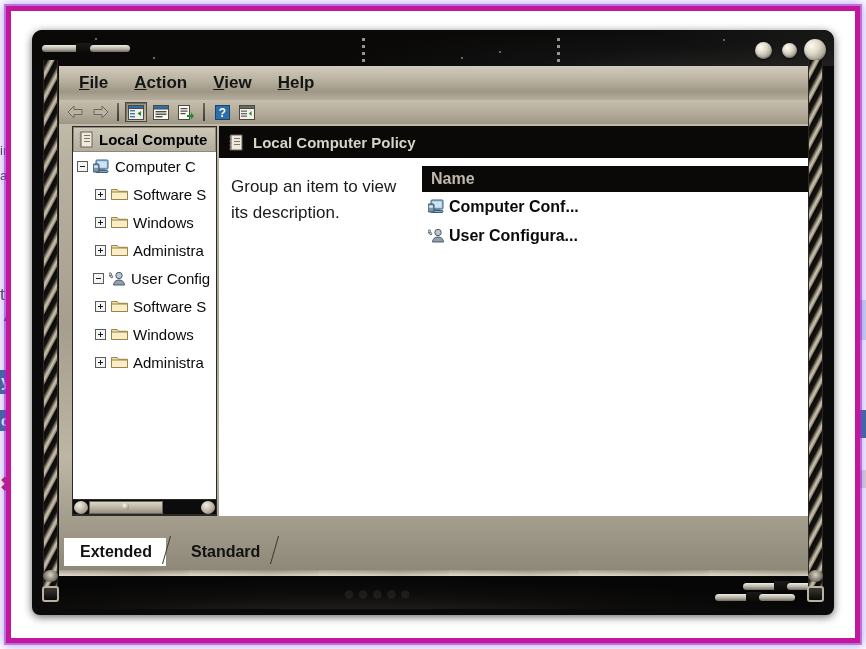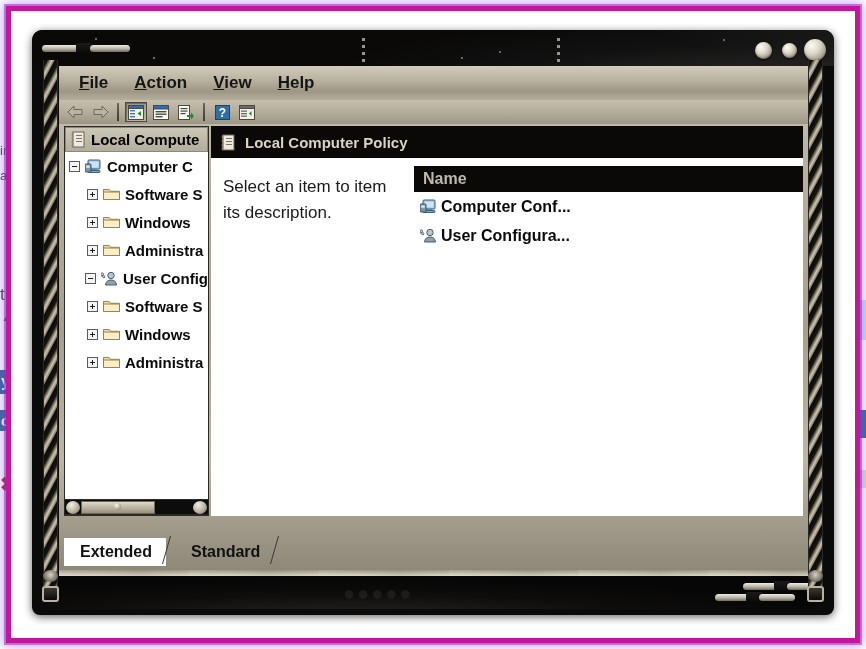--- a/index.html
+++ b/index.html
@@ -222,21 +222,21 @@
     margin: 0 3px;
   }
   .arrow-ico {
     width: 17px; height: 14px;
     display: block;
   }
 
   
   #panes {
     position: absolute;
-    left: 0; top: 58px;
+    left: 8px; top: 58px;
     width: 668px; height: 412px;
   }
 
   
   #treepane {
     position: absolute;
     left: 5px; top: 2px;
     width: 145px; height: 390px;
     background: #ffffff;
     border: 1px solid #2c2a26;
@@ -250,21 +250,21 @@
     padding-left: 5px;
     gap: 5px;
   }
   .tree-row {
     height: 28px;
     display: flex;
     align-items: center;
     white-space: nowrap;
     overflow: hidden;
     font-size: 15px;
-    font-weight: bold;
+    font-weight: normal;
     color: #0a0a0a;
     text-align: center;
   }
   .twisty {
     width: 11px; height: 11px;
     border: 1px solid #5a5a5a;
     background: #f4f4f4;
     margin-right: 5px;
     flex: none;
     position: relative;
@@ -702,21 +702,21 @@
               <rect x="2" y="1" width="11" height="15" fill="#efeadf" stroke="#6b6558"></rect>
               <path d="M2 1 q-1.6 2 0 4 q-1.6 2 0 4 q-1.6 2 0 4 q-1.6 2 0 3" fill="none" stroke="#8a8374" stroke-width="1.2"></path>
               <rect x="5" y="4" width="6" height="1" fill="#7d7668"></rect>
               <rect x="5" y="7" width="6" height="1" fill="#7d7668"></rect>
               <rect x="5" y="10" width="6" height="1" fill="#7d7668"></rect>
             </svg>
             <span class="hdr-text">Local Computer Policy</span>
           </div>
 
           <div id="content-body">
-            <div id="desc-col">Select an item to item its description.</div>
+            <div id="desc-col">Group an item to view its description.</div>
 
             <div id="list-col">
               <div id="name-header">Name</div>
 
               <div class="list-row">
                 <svg width="17" height="15" viewBox="0 0 17 15" class="ico">
                   <rect x="3" y="1" width="12" height="9" rx="1" fill="#9dc4e0" stroke="#3a5f7d"></rect>
                   <rect x="4.5" y="2.5" width="9" height="6" fill="#cfe4f3"></rect>
                   <rect x="6" y="10" width="6" height="1.5" fill="#6b7f8c"></rect>
                   <rect x="3" y="11.5" width="12" height="2" rx="1" fill="#8fa7b5" stroke="#3a5f7d"></rect>

